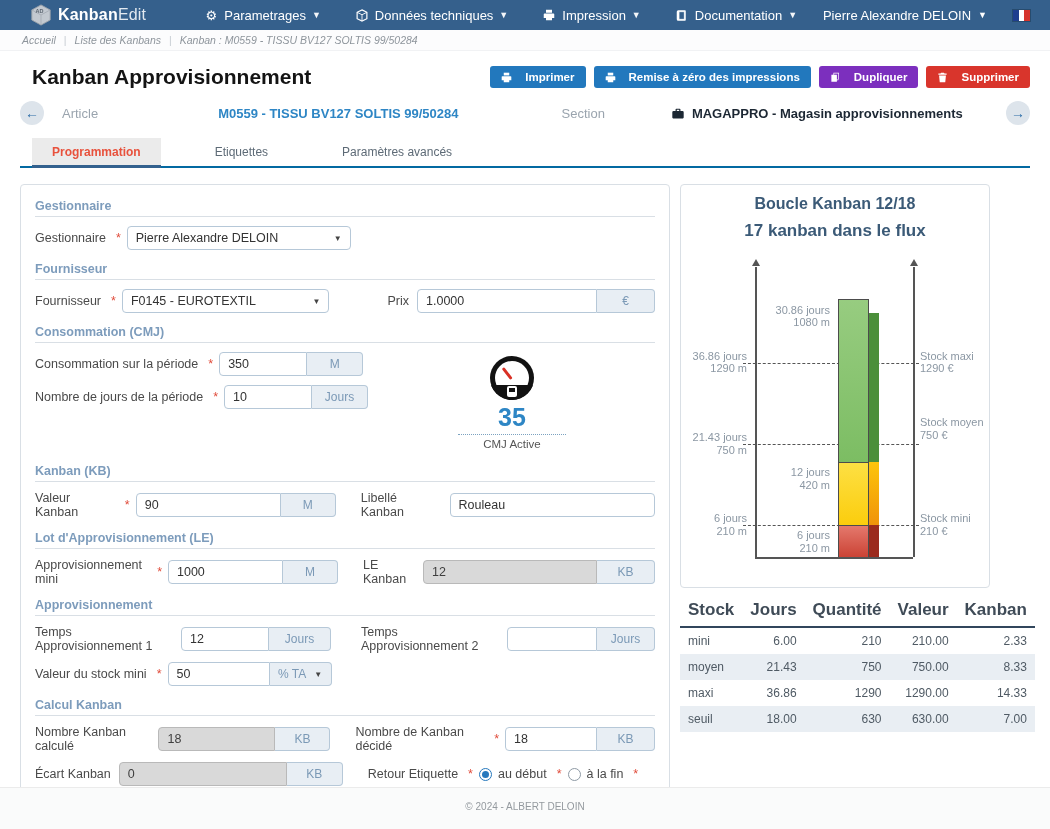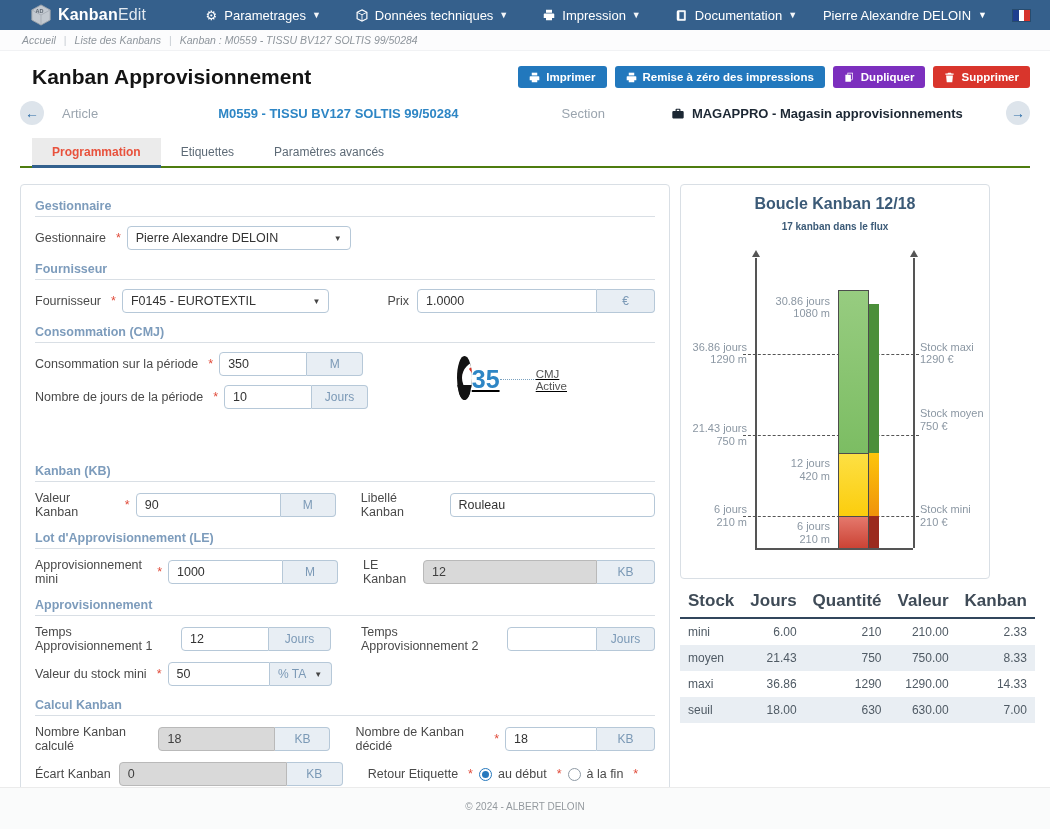--- a/index.html
+++ b/index.html
@@ -26,36 +26,36 @@
   .breadcrumb { height:21px; background:#fcfcfd; border-bottom:1px solid #f1f2f4; display:flex; align-items:center;
                 padding:0 22px; font-size:10.5px; font-style:italic; color:#8e959c; gap:8px; }
   .breadcrumb .bsep { color:#c6ccd2; font-style:normal; }
 
   
   .content { padding:0 20px; }
   .page-head { display:flex; align-items:center; margin-top:14px; }
   .page-head h1 { font-size:21px; color:#141414; font-weight:bold; margin-left:12px; }
   .actions { margin-left:auto; display:flex; gap:8px; }
   .hbtn { border:none; color:#fff; font-size:11.5px; font-weight:bold; padding:5px 11px; border-radius:3px;
-          display:flex; align-items:center; gap:6px; cursor:pointer; font-family:inherit; }
+          display:flex; align-items:center; gap:13px; cursor:pointer; font-family:inherit; }
 
   
   .record-nav { margin-top:11px; display:flex; align-items:center; position:relative; height:26px; }
   .circ { width:24px; height:24px; border-radius:50%; background:#dde4eb; color:#2b6ca8; display:flex;
           align-items:center; justify-content:center; font-size:14px; cursor:pointer; flex:0 0 auto; }
   .rn-label { color:#9aa4ae; font-size:13px; }
   .rn-article-lab { margin-left:18px; }
   .rn-article-val { margin-left:120px; color:#2e86c5; font-weight:bold; font-size:13px; cursor:pointer; }
   .rn-section-lab { margin-left:103px; }
   .rn-bc { margin-left:66px; display:flex; align-items:center; }
   .rn-section-val { margin-left:7px; color:#1c2733; font-weight:bold; font-size:13px; }
   .circ-right { margin-left:auto; }
 
   
-  .tabs { margin-top:12px; border-bottom:2px solid #4d7c0f; display:flex; padding-left:12px; }
+  .tabs { margin-top:12px; border-bottom:2px solid #0369a1; display:flex; padding-left:12px;gap:34px; }
   .tab { padding:7px 20px 6px; font-size:12px; color:#5d6a76; cursor:pointer; }
   .tab.active { background:#ebebeb; color:#e8513c; font-weight:bold; border-bottom:3px solid #33618e; margin-bottom:-2px; }
 
   
   .main-cols { display:flex; gap:10px; margin-top:16px; align-items:flex-start; }
   .form-card { width:650px; border:1px solid #d9dfe5; border-radius:4px; padding:2px 14px 14px; background:#fff; }
   .sect { margin-top:12px; padding-bottom:3px; border-bottom:1px solid #d9dfe5; color:#7d9cbc;
           font-size:12.5px; font-weight:bold; }
   .frow { display:flex; align-items:center; margin-top:9px; font-size:12.5px; color:#4a4a4a; }
   .flabel { margin-right:8px; }
@@ -66,21 +66,21 @@
   .tin.noaddon { border-radius:4px; }
   .tin:disabled { background:#d9d9d9; border-color:#b9b9b9; color:#3f3f3f; }
   .addon { height:24px; border:1px solid #b6c8d8; border-left:none; background:#e8eef4; color:#7b99b6;
            font-size:12px; display:flex; align-items:center; justify-content:center; border-radius:0 4px 4px 0;
            padding:0 8px; }
   .addon .car { font-size:8px; color:#444; margin-left:8px; }
   .sel { border:1px solid #b6c8d8; border-radius:4px; height:24px; display:flex; align-items:center;
          padding:0 8px; font-size:12.5px; color:#333; cursor:pointer; background:#fff; }
   .sel .car { margin-left:auto; font-size:8px; color:#444; }
   .conso-wrap { position:relative; min-height:100px; }
-  .gauge-block { position:absolute; right:88px; top:4px; width:110px; display:flex; flex-direction:row; align-items:center;text-decoration:underline; }
+  .gauge-block { position:absolute; right:88px; top:4px; width:110px; display:flex; flex-direction:column; align-items:center; }
   .gauge { width:44px; height:44px; border-radius:50%; background:#121212; position:relative; overflow:hidden; }
   .gdial { position:absolute; left:5px; top:5px; width:34px; height:34px; border-radius:50%; background:#fff; }
   .gauge::after { content:""; position:absolute; left:0; bottom:0; width:44px; height:15px; background:#121212; }
   .gneedle { position:absolute; left:20px; top:9px; width:3px; height:14px; background:#d93025; border-radius:2px;
              transform:rotate(-38deg); transform-origin:bottom center; z-index:2; }
   .gpump { position:absolute; left:17px; bottom:3px; width:10px; height:11px; background:#fff; border-radius:2px; z-index:3; }
   .gpump::before { content:""; position:absolute; left:2px; top:2px; width:6px; height:4px; background:#121212; }
   .gnum { font-size:25px; font-weight:bold; color:#2e86c5; margin-top:3px; }
   .gdots { width:108px; border-bottom:1px dotted #7ba2c0; margin-top:2px; }
   .glabel { font-size:11.5px; color:#555; margin-top:3px; }
@@ -90,21 +90,21 @@
   .radio.sel-on::after { content:""; position:absolute; left:2px; top:2px; width:7px; height:7px; border-radius:50%;
                          background:#2678bd; }
   .save-row { display:flex; margin-top:14px; }
   .save-btn { margin-left:auto; background:#d9352c; color:#fff; border:none; font-family:inherit;
               font-size:12px; font-weight:bold; padding:6px 12px; border-radius:3px; cursor:pointer; }
 
   
   .right-col { width:310px; }
   .chart-card { border:1px solid #d9dfe5; border-radius:4px; background:#fff; padding:10px 2px 8px; }
   .c-title { text-align:center; font-size:16px; font-weight:bold; color:#3b5a77; }
-  .c-sub { text-align:center; font-size:10px; font-weight:bold; color:#3b5a77; margin-top:8px; }
+  .c-sub { text-align:center; font-size:17px; font-weight:bold; color:#3b5a77; margin-top:8px; }
   #chart { position:relative; height:330px; margin-top:8px; }
   .axis { position:absolute; width:1.5px; background:#555; }
   .arrowhead { position:absolute; width:0; height:0; border-left:4px solid transparent; border-right:4px solid transparent;
                border-bottom:7px solid #555; }
   .baseline { position:absolute; height:1.5px; background:#555; }
   .dash { position:absolute; border-top:1.5px dashed #555; height:0; }
   .clab { position:absolute; font-size:11px; line-height:12.5px; color:#8b97a3; white-space:nowrap; }
   .clab.r { text-align:right; }
   .seg { position:absolute; }
   .bar-outline { position:absolute; border:1.5px solid #4c4c4c; background:transparent; }

